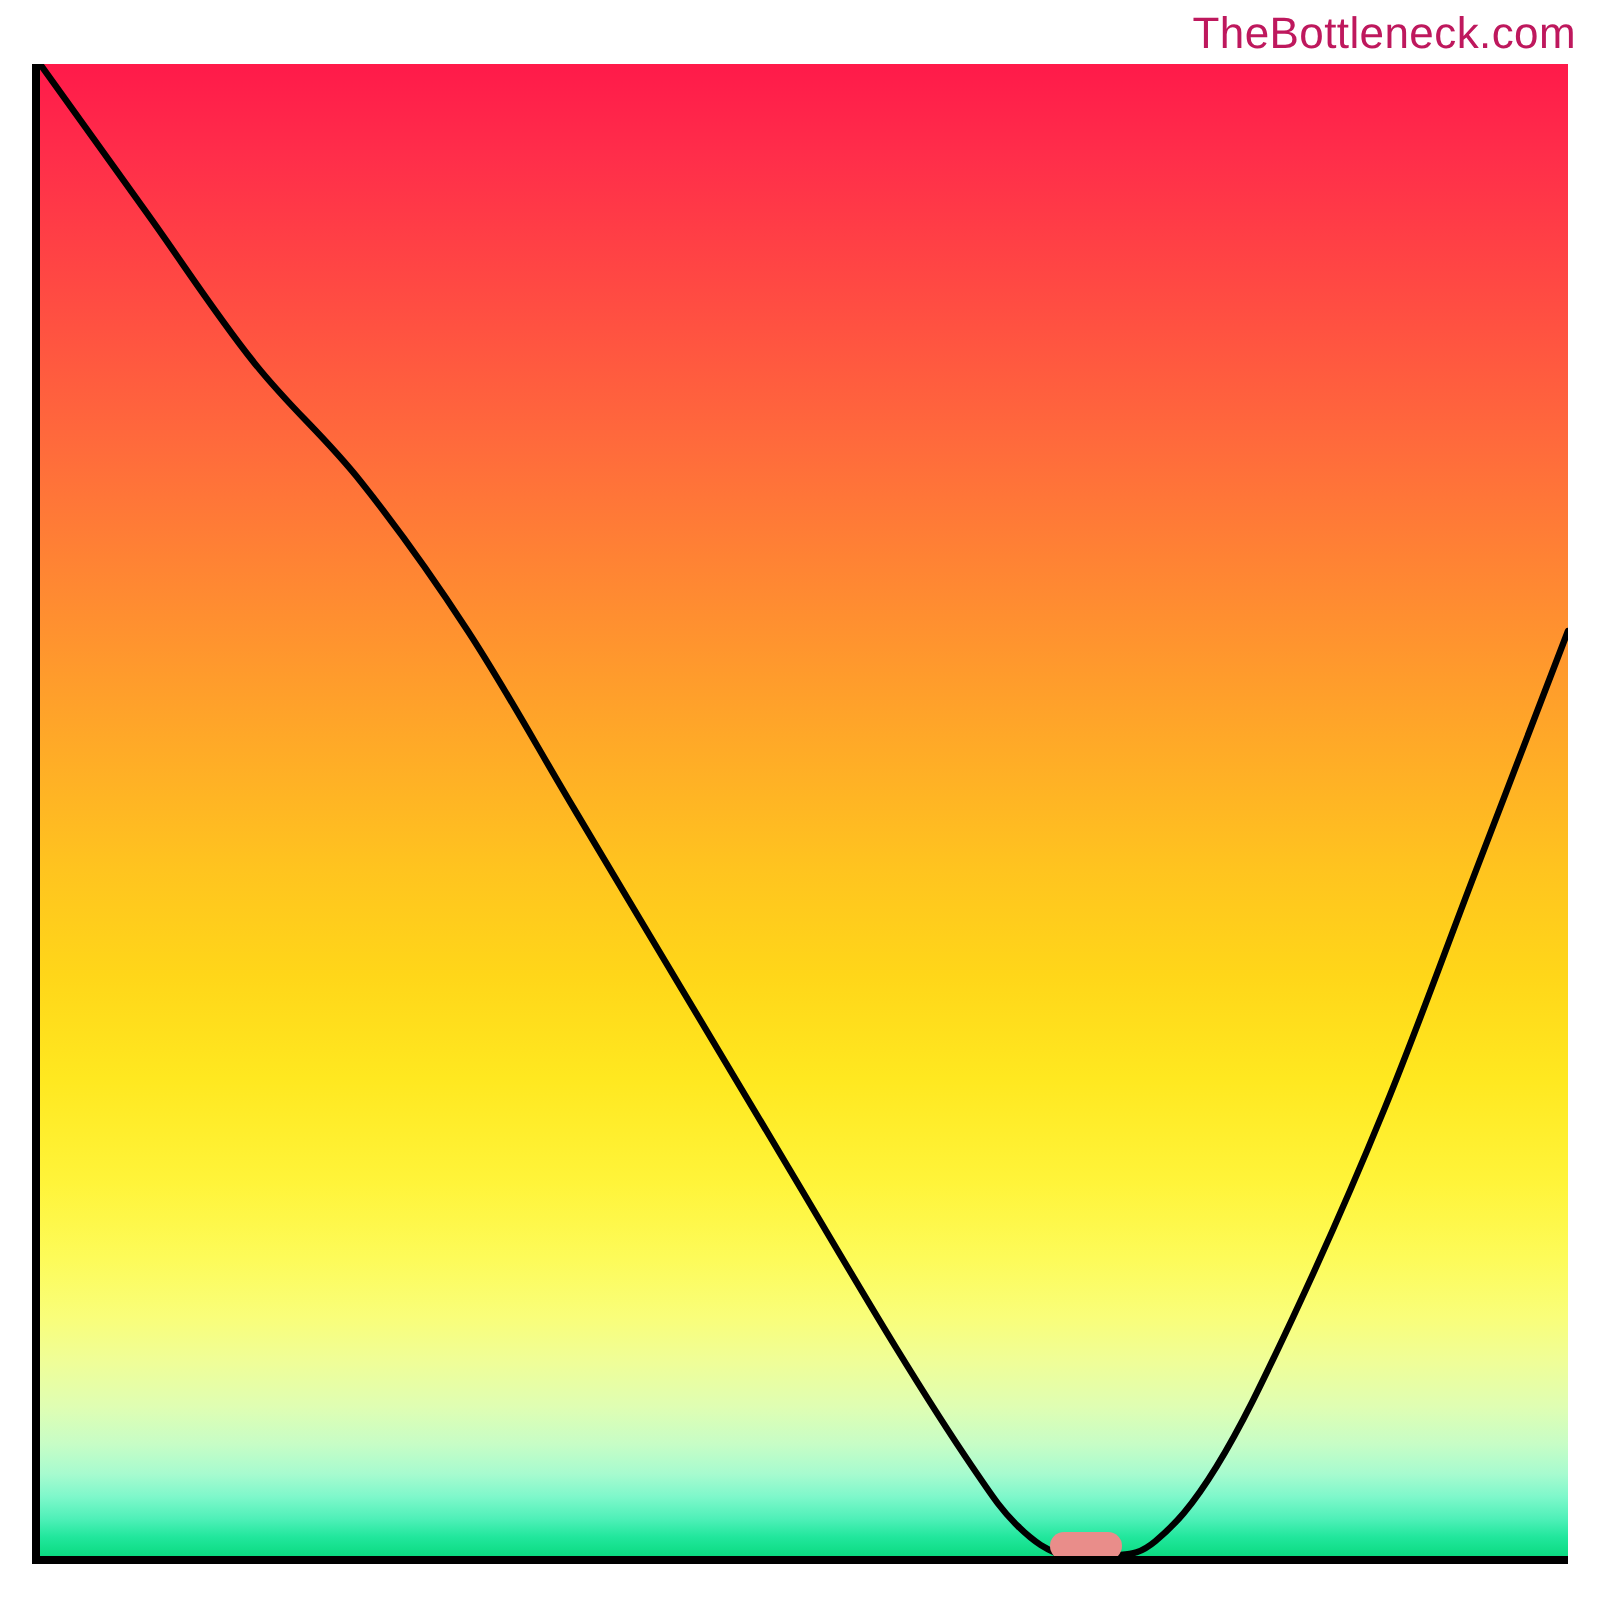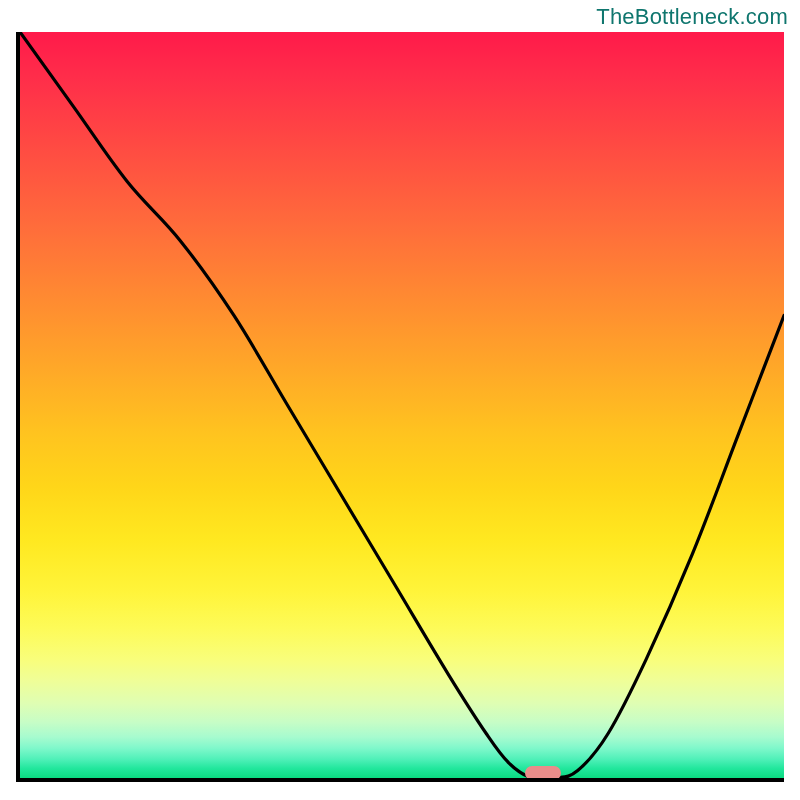--- a/index.html
+++ b/index.html
@@ -14,21 +14,21 @@
     position: relative;
     width: 800px;
     height: 800px;
   }
   #watermark {
     position: absolute;
     top: 4px;
     right: 12px;
     font-size: 22px;
     font-weight: 500;
-    color: #0f766e;
+    color: #be185d;
     letter-spacing: 0.2px;
   }
   #plot-area {
     position: absolute;
     left: 16px;
     top: 32px;
     width: 768px;
     height: 750px;
     border-left: 4px solid #000;
     border-bottom: 4px solid #000;

